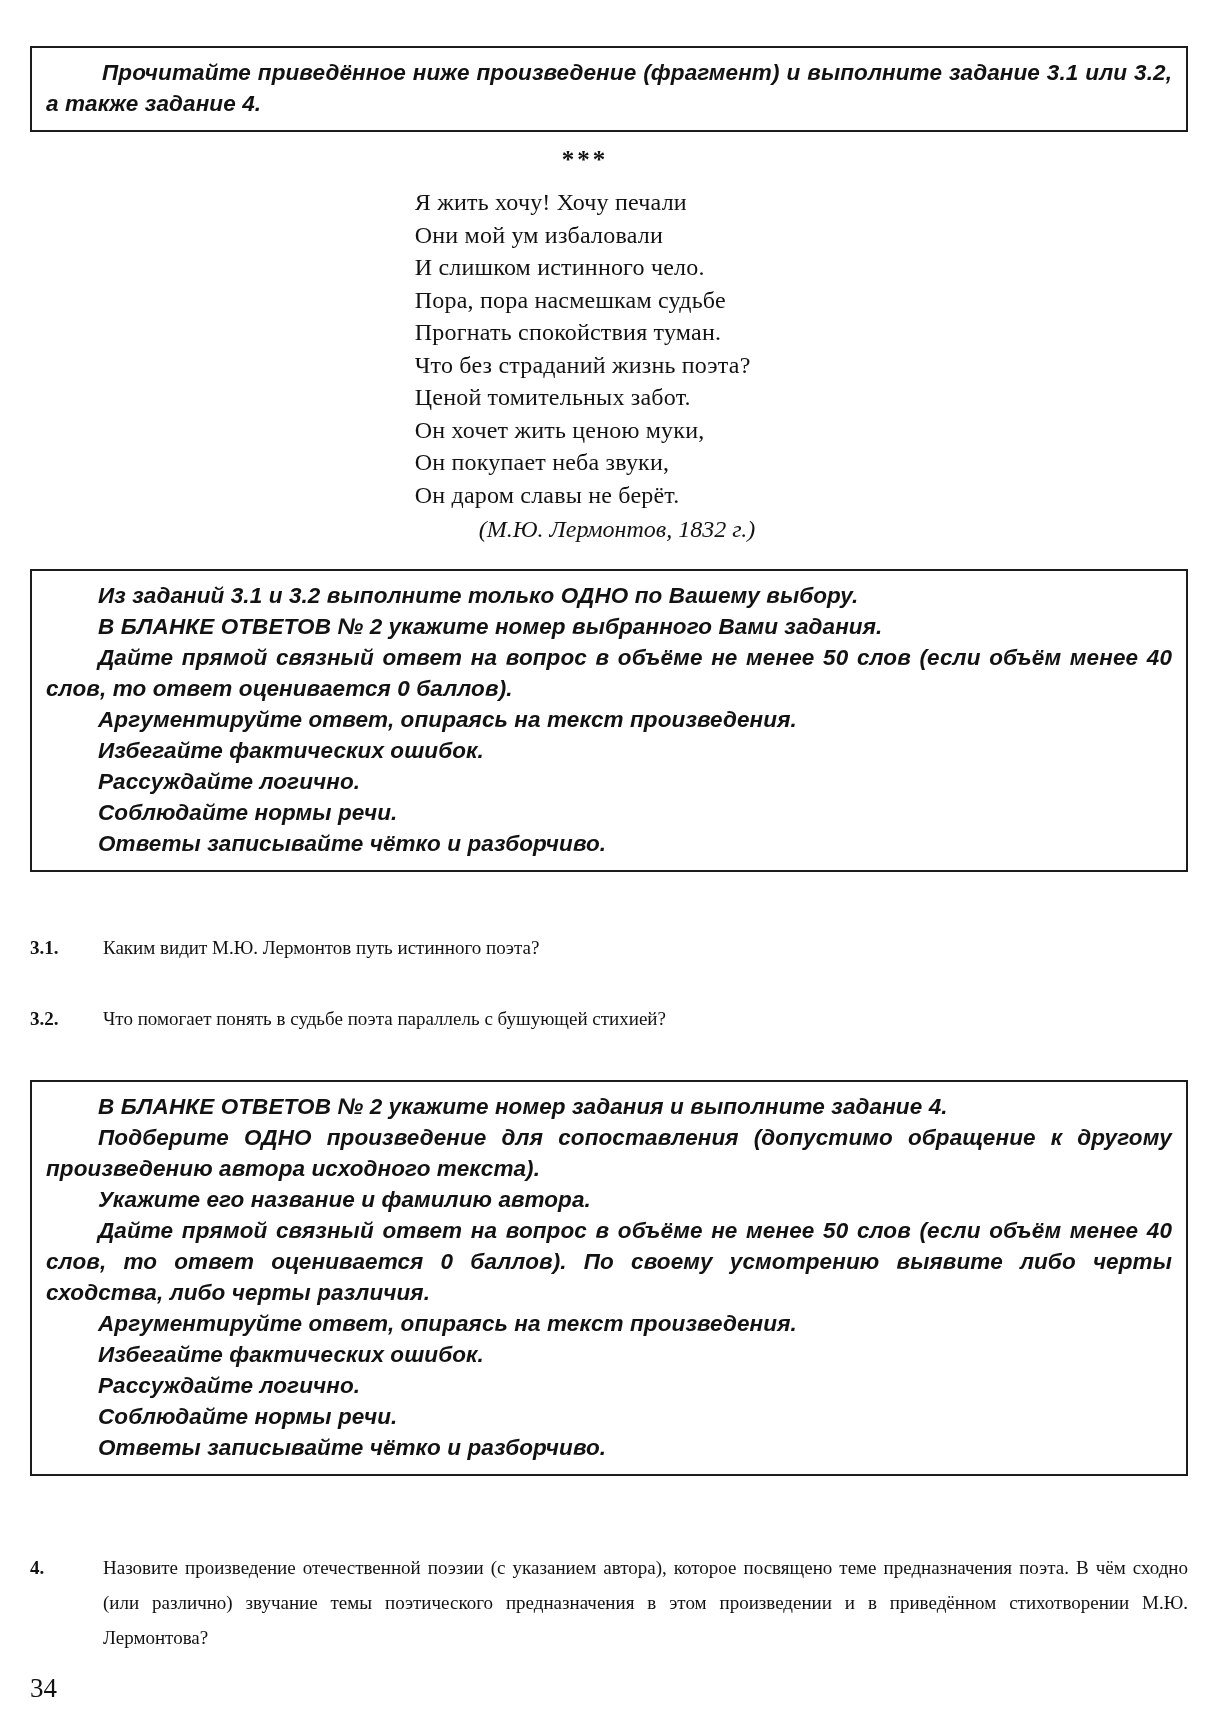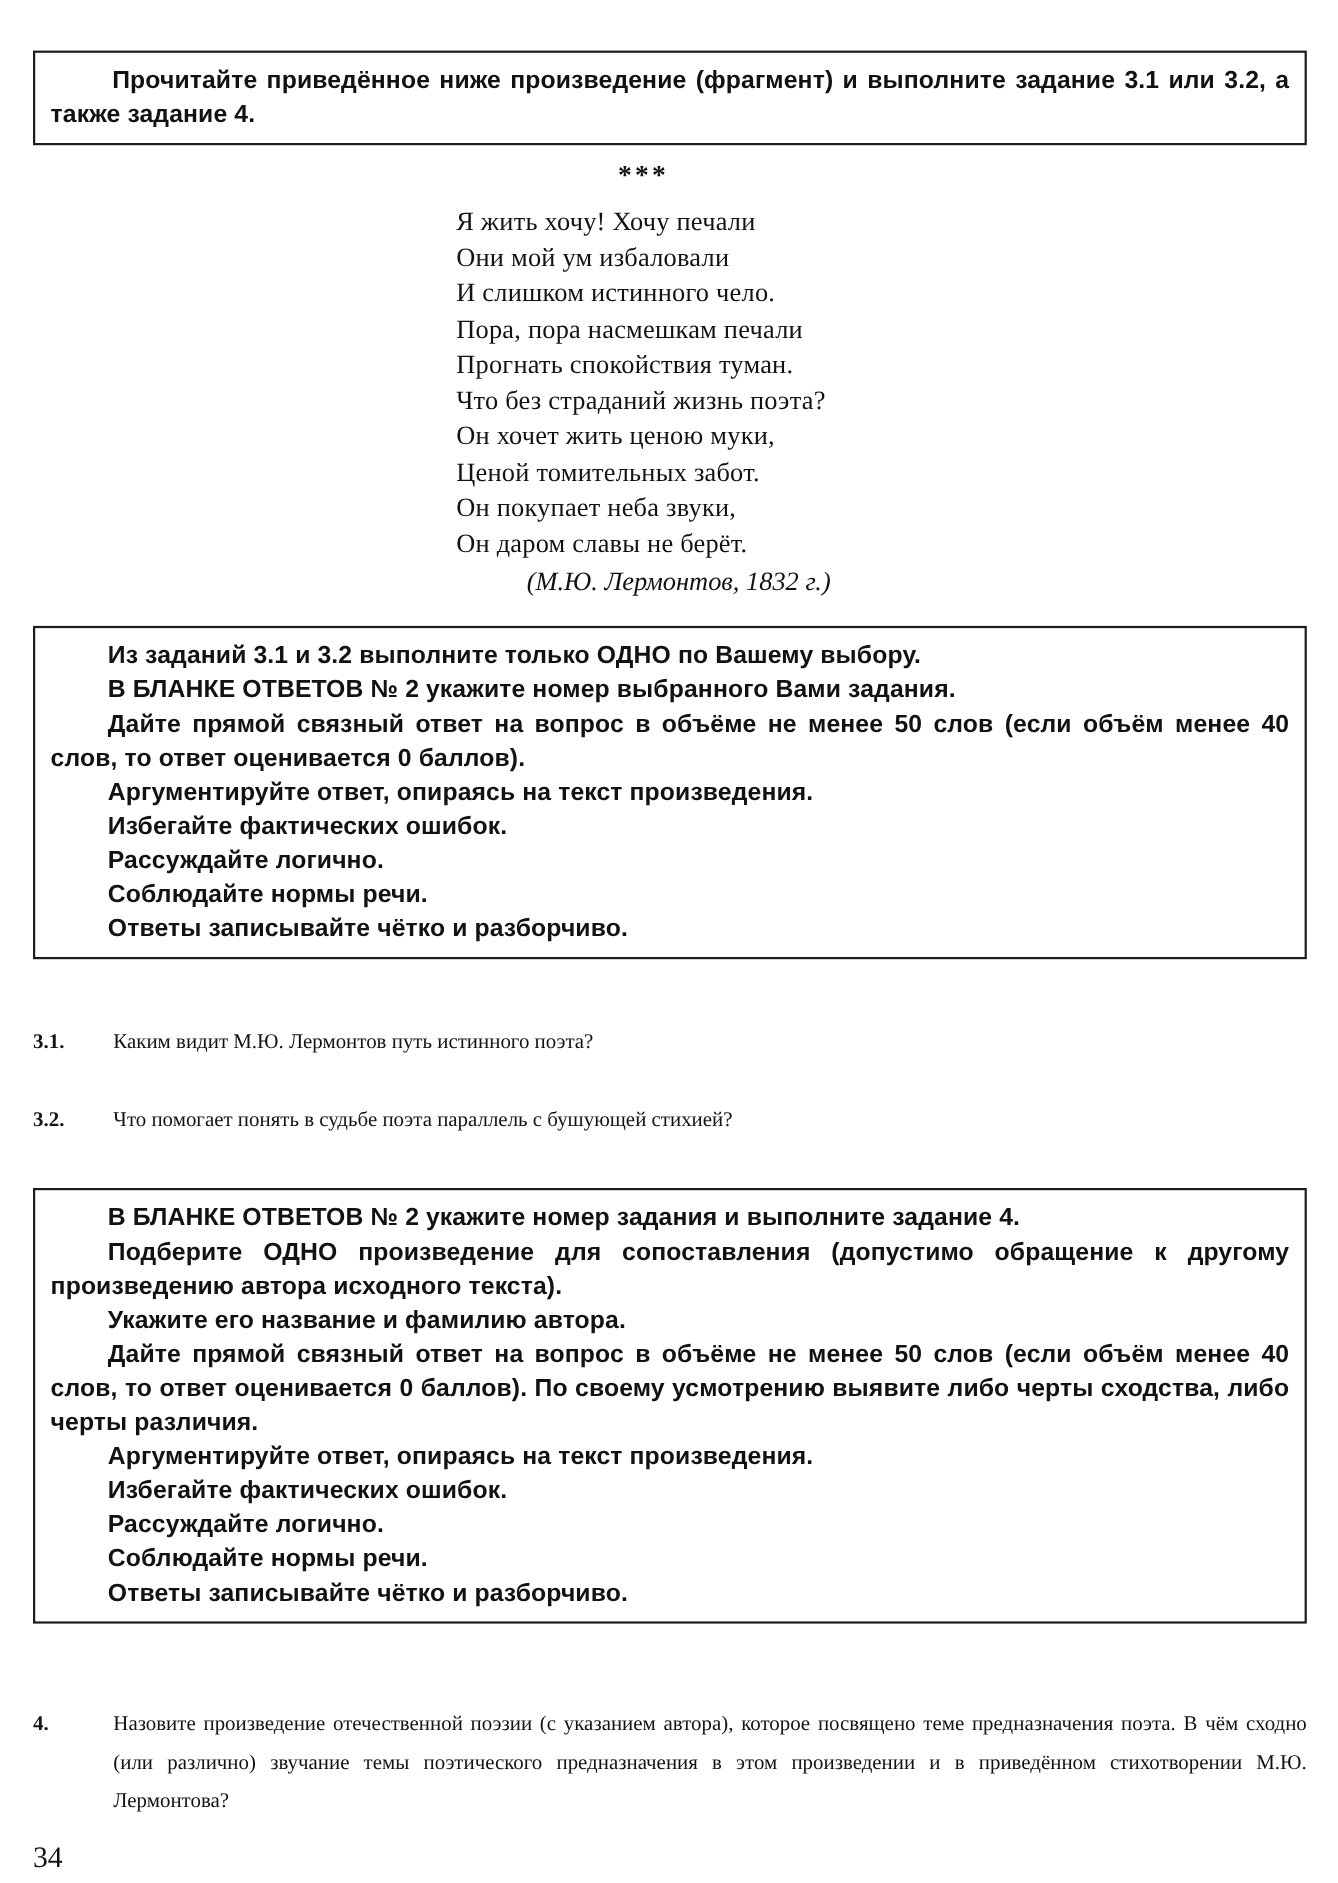--- a/index.html
+++ b/index.html
@@ -17,20 +17,21 @@
     height: 100%;
     padding: 46px 28px 0 30px;
     position: relative;
   }
   
   .box {
     border: 2px solid #1c1c1c;
     background: #ffffff;
     font-family: "Liberation Sans", sans-serif;
     font-weight: bold;
+    font-style: italic;
     font-size: 22.5px;
     line-height: 31px;
     padding: 9px 14px 11px 14px;
   }
   .box p {
     text-indent: 52px;
     text-align: justify;
     letter-spacing: 0.1px;
   }
   .intro-box p { text-indent: 56px; }
@@ -92,25 +93,25 @@
   <div class="box intro-box">
     <p>Прочитайте приведённое ниже произведение (фрагмент) и выполните задание 3.1 или 3.2, а также задание 4.</p>
   </div>
 
   <div class="poem">
     <div class="poem-header">***</div>
     <div class="poem-lines">
       <div class="poem-line">Я жить хочу! Хочу печали</div>
       <div class="poem-line">Они мой ум избаловали</div>
       <div class="poem-line">И слишком истинного чело.</div>
-      <div class="poem-line">Пора, пора насмешкам печали</div>
+      <div class="poem-line">Пора, пора насмешкам судьбе</div>
       <div class="poem-line">Прогнать спокойствия туман.</div>
       <div class="poem-line">Что без страданий жизнь поэта?</div>
+      <div class="poem-line">Ценой томительных забот.</div>
       <div class="poem-line">Он хочет жить ценою муки,</div>
-      <div class="poem-line">Ценой томительных забот.</div>
       <div class="poem-line">Он покупает неба звуки,</div>
       <div class="poem-line">Он даром славы не берёт.</div>
     </div>
     <div class="poem-attribution">(М.Ю. Лермонтов, 1832 г.)</div>
   </div>
 
   <div class="box mt-box2">
     <p>Из заданий 3.1 и 3.2 выполните только ОДНО по Вашему выбору.</p>
     <p>В БЛАНКЕ ОТВЕТОВ № 2 укажите номер выбранного Вами задания.</p>
     <p>Дайте прямой связный ответ на вопрос в объёме не менее 50 слов (если объём менее 40 слов, то ответ оценивается 0 баллов).</p>

